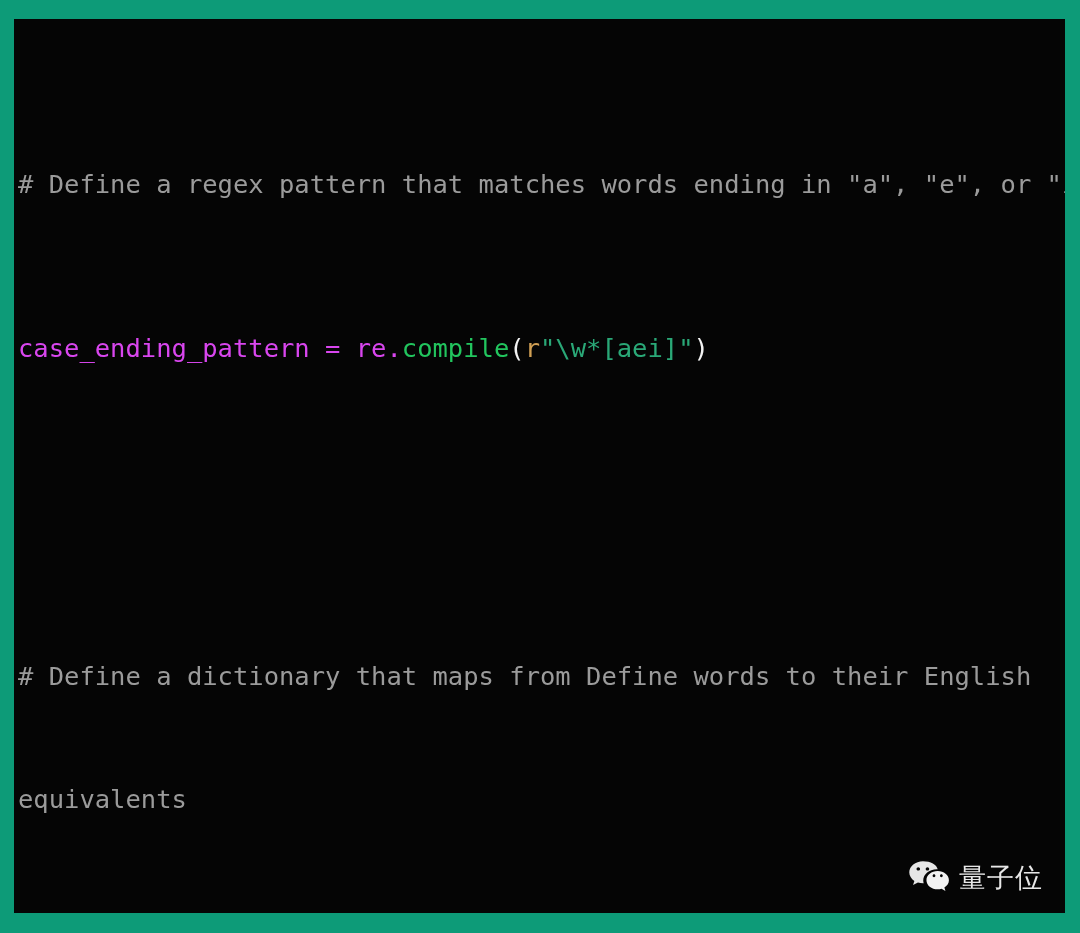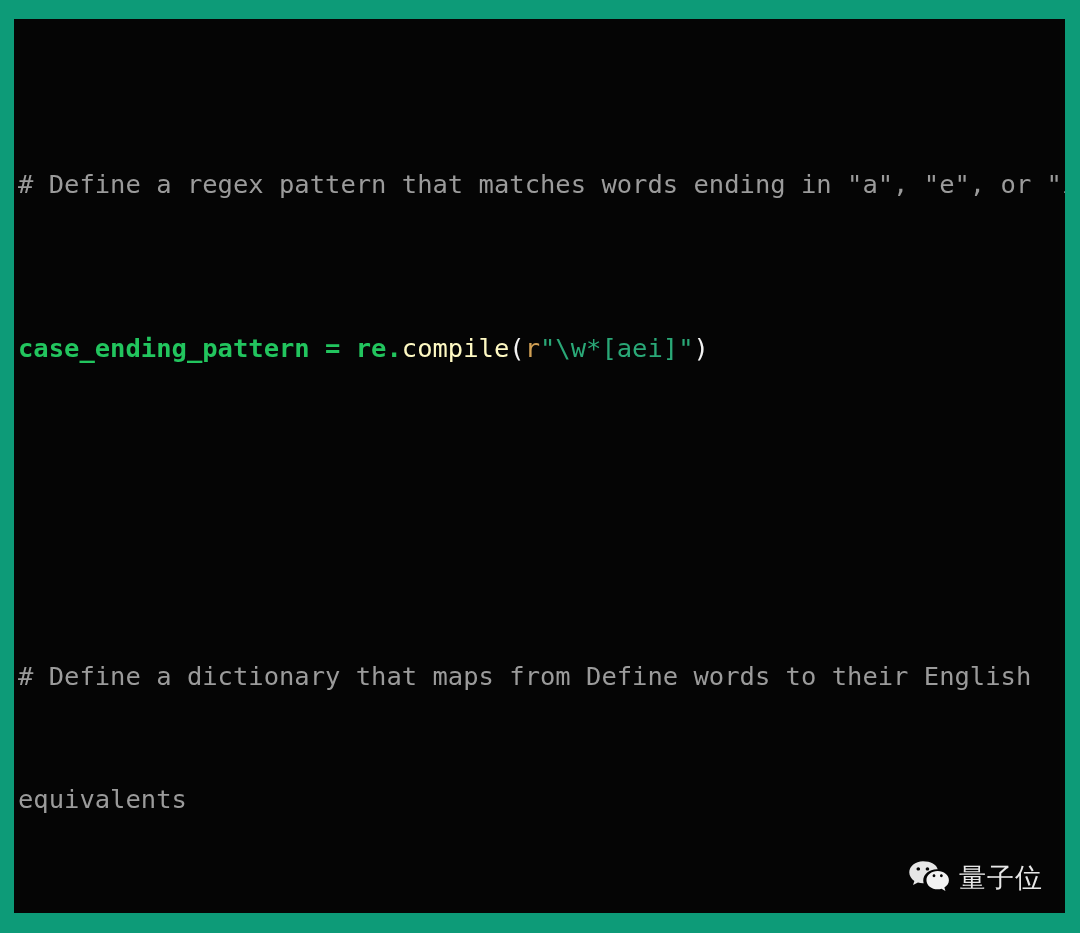--- a/index.html
+++ b/index.html
@@ -45,22 +45,22 @@
     height: 41px;
     padding-left: 4px;
   }
   .ln.blank { height: 41px; }
   .wrapline {
     display: block;
     padding-left: 4px;
     line-height: 41px;
   }
   .tok-comment { color: #9b9b9b; }
-  .tok-plain   { color: #22c55e; font-weight: bold; }
-  .tok-func    { color: #fef9c3; margin-top: 30px; }
+  .tok-plain   { color: #d946ef; }
+  .tok-func    { color: #22c55e; margin-top: 30px; }
   .tok-prefix  { color: #d1a054; }
   .tok-string  { color: #2aa877; }
   .tok-punct   { color: #f2f2f2; }
 
   .watermark {
     position: absolute;
     right: 22px;
     bottom: 16px;
     display: flex;
     align-items: center;

